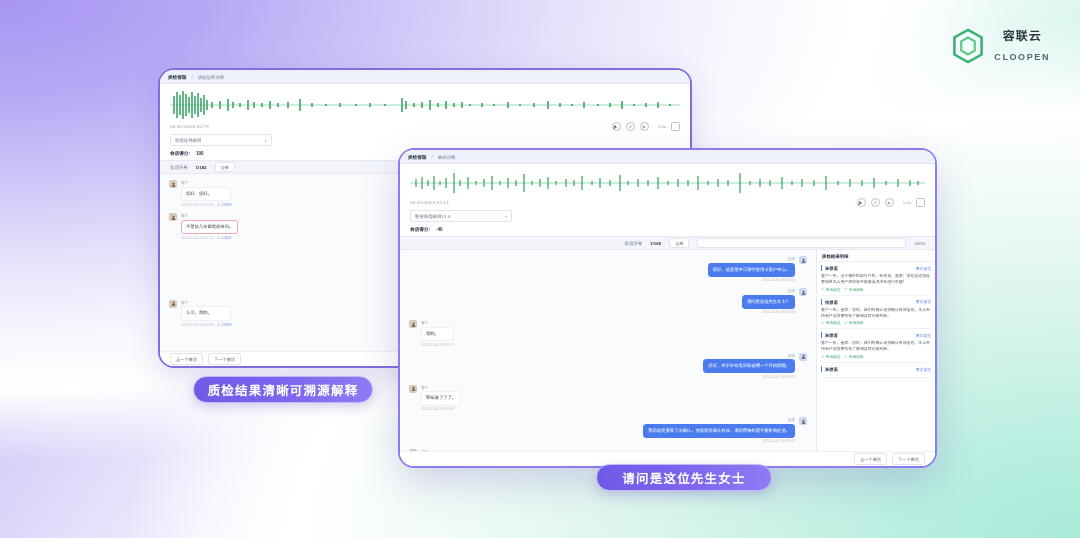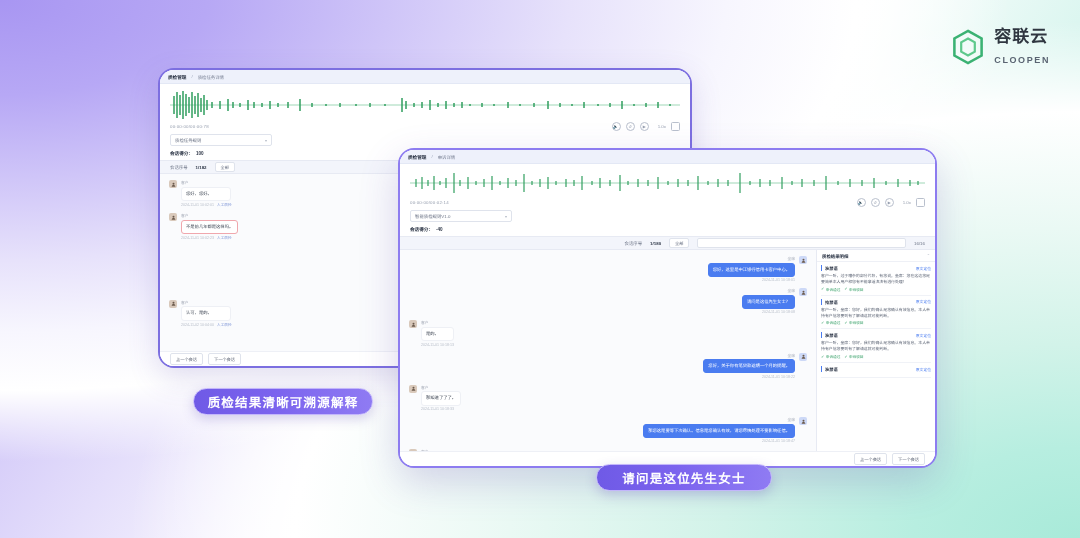--- a/index.html
+++ b/index.html
@@ -9,21 +9,21 @@
     background:
       radial-gradient(120% 110% at 0% 0%, #a896f2 0%, #b7a8f5 16%, #cfc5f8 30%, #e7e2fb 44%, #f7f6fe 56%, #ffffff 66%, rgba(255,255,255,0) 78%),
       radial-gradient(110% 120% at 100% 100%, #a8ead9 0%, #b7eee0 14%, #d2f3e9 30%, #eaf9f4 48%, #ffffff 66%, rgba(255,255,255,0) 80%),
       linear-gradient(125deg,#b6a6f4 0%,#ffffff 48%,#ffffff 58%,#a9e9da 100%);
   }
 
   
   .logo{position:absolute;right:30px;top:28px;display:flex;align-items:center;gap:9px;}
   .logo-mark{width:34px;height:36px;flex:none;}
   .logo-txt{display:flex;flex-direction:column;line-height:1;}
-  .logo-cn{font-size:17px;font-weight:700;color:#2f3640;letter-spacing:1px;}
+  .logo-cn{font-size:12px;font-weight:700;color:#2f3640;letter-spacing:1px;text-align:center;}
   .logo-en{font-size:9px;font-weight:700;color:#5a6472;letter-spacing:1.6px;margin-top:11px;}
 
   
   .win{position:absolute;background:#ffffff;border-radius:16px;overflow:hidden;}
   .win-back{left:158px;top:68px;width:530px;height:296px;
     border:2px solid #7c6fe0;box-shadow:0 10px 30px rgba(90,70,170,.18);}
   .win-front{left:398px;top:148px;width:535px;height:316px;
     border:2px solid #8d7cf0;box-shadow:0 14px 38px rgba(90,70,170,.22);}
 
   .win-inner{position:absolute;inset:0;display:flex;flex-direction:column;background:#fff;}
@@ -115,21 +115,21 @@
   .foot{flex:none;height:14px;display:flex;align-items:center;gap:5px;
     padding:0 10px;background:#fff;border-top:1px solid #eef0f6;}
   .fbtn{font-size:4.2px;color:#5d6575;border:.8px solid #dfe3ec;background:#fff;
     border-radius:2px;padding:2px 5px;}
 
   
   .pill{position:absolute;border-radius:999px;display:flex;align-items:center;
     justify-content:center;color:#fff;font-weight:700;letter-spacing:1.2px;
     background:linear-gradient(90deg,#6f5ae6 0%,#7b63ee 45%,#8f7bf3 100%);
     border:1.5px solid #c3b6fb;box-shadow:0 4px 12px rgba(90,70,180,.25);}
-  .pill-a{left:193px;top:388px;width:178px;height:25px;font-size:12.5px;}
+  .pill-a{left:193px;top:376px;width:178px;height:25px;font-size:12.5px;}
   .pill-b{left:596px;top:464px;width:174px;height:25px;font-size:12.5px;}
 </style>
 </head>
 <body>
 
 <div class="logo">
   <svg class="logo-mark" viewBox="0 0 40 42">
     <path d="M20 2 L36 11 L36 31 L20 40 L4 31 L4 11 Z" fill="none" stroke="#3bb273" stroke-width="3"></path>
     <path d="M20 11 L28 15.5 L28 26.5 L20 31 L12 26.5 L12 15.5 Z" fill="none" stroke="#5ec98c" stroke-width="2.6"></path>
   </svg>

